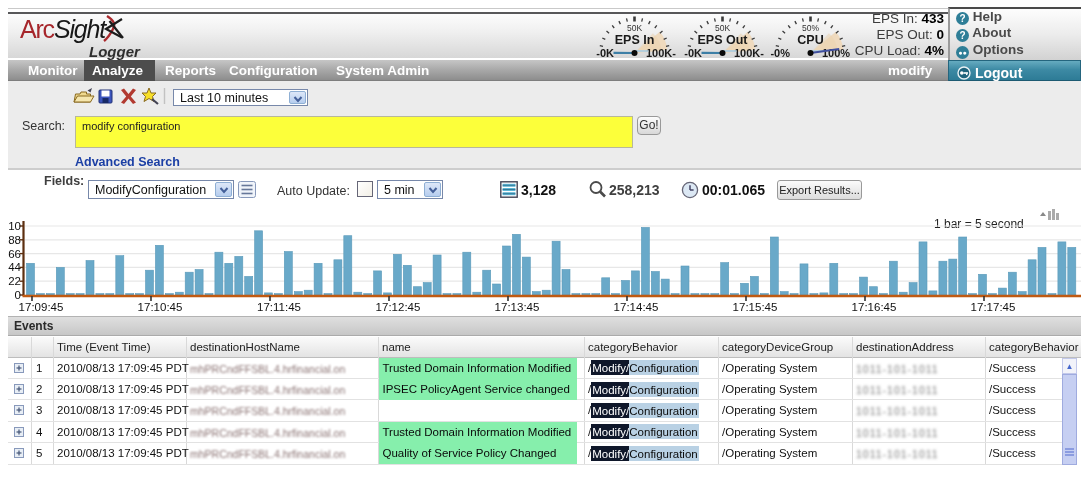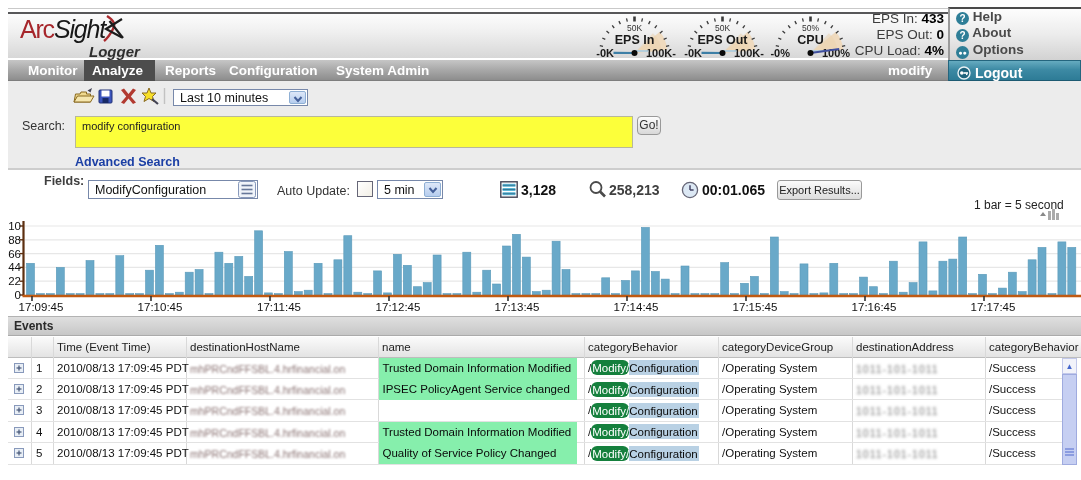--- a/index.html
+++ b/index.html
@@ -1,20 +1,20 @@
 <!DOCTYPE html>
 <html><head><meta charset="utf-8"><style>
 *{margin:0;padding:0;box-sizing:border-box;}
 body{width:1081px;height:480px;font-family:"Liberation Sans",sans-serif;background:#fff;position:relative;overflow:hidden;}
 .abs{position:absolute;}
 .nav{font-size:13.5px;font-weight:bold;color:#fff;}
 .row{left:8px;width:1054px;height:21.4px;border-bottom:1px solid #e2e2e2;font-size:11.5px;color:#111;}
 .exp{position:absolute;left:6px;top:5px;}
 .green{background:#86efac;font-size:11.5px;color:#0a0a0a;}
-.mod{background:#15803d;color:#fff;padding:1.5px 0 1.5px 1px;border-radius:6px;}
+.mod{background:#0f172a;color:#fff;padding:1.5px 0 1.5px 1px;}
 .conf{background:#b9d1e4;color:#0a0a0a;padding:1.5px 1px 1.5px 0;}
 .blur1{color:#8a7272;filter:blur(1.3px);font-size:10.5px;}
 .blur2{color:#787878;filter:blur(1.5px);font-size:10.5px;letter-spacing:1px;}
 .hdrtxt{position:absolute;top:4px;font-size:11.5px;color:#222;}
 .selbox{position:absolute;background:#fff;border:1px solid #7788aa;}
 .selarrow{position:absolute;right:1px;top:1px;width:17px;height:15px;background:linear-gradient(180deg,#dde7f8,#b6cdee);border:1px solid #8fafd4;border-radius:2px;}
 .selarrow svg{position:absolute;left:3px;top:4px;}
 .seltxt{position:absolute;left:6px;top:2px;font-size:12.5px;color:#111;}
 .ico{display:inline-block;width:13px;height:13px;border-radius:50%;background:#2e7e97;color:#fff;font-size:10px;font-weight:bold;text-align:center;line-height:13px;vertical-align:-1.5px;}
 </style></head>
@@ -152,21 +152,21 @@
     </span>
 </div>
 
 <div class="abs" style="left:22px;top:119px;font-size:12.5px;color:#333;">Search:</div>
 <div class="abs" style="left:75px;top:116px;width:558px;height:32px;background:#fcff3a;border:1px solid #b8b89a;"></div>
 <div class="abs" style="left:82px;top:120px;font-size:11px;color:#222;">modify configuration</div>
 <div class="abs" style="left:637px;top:116px;width:24px;height:19px;background:linear-gradient(180deg,#fdfdfd,#d8d8d8);border:1px solid #999;border-radius:4px;font-size:12px;color:#333;text-align:center;line-height:17px;">Go!</div>
 <div class="abs" style="left:75px;top:155px;font-size:12.5px;font-weight:bold;color:#1b3fa5;">Advanced Search</div>
 
 <div class="abs" style="left:44px;top:174px;font-size:12.5px;color:#404040;font-weight:bold;">Fields:</div>
-<div class="selbox" style="left:88px;top:180px;width:170px;height:19px;">
+<div class="selbox" style="left:88px;top:180px;width:146px;height:19px;">
 <span class="seltxt">ModifyConfiguration</span>
     <span class="selarrow">
       <svg width="10" height="7" viewBox="0 0 10 7">
         <path d="M1.5 1 L5 5 L8.5 1" fill="none" stroke="#44609a" stroke-width="2"></path>
       </svg>
     </span>
 </div>
 <svg class="abs" style="left:238px;top:181px;" width="18" height="17" viewBox="0 0 18 17">
 <rect x="0.5" y="0.5" width="17" height="16" rx="2" fill="#f0f4fa" stroke="#8899bb"></rect>
 <line x1="3.5" y1="4.5" x2="14.5" y2="4.5" stroke="#667799" stroke-width="1.6"></line>
@@ -199,21 +199,21 @@
 </svg>
 <div class="abs" style="left:609px;top:182px;font-size:14px;font-weight:bold;color:#404040;">258,213</div>
 <svg class="abs" style="left:681px;top:181px;" width="18" height="18" viewBox="0 0 18 18">
 <circle cx="9" cy="9" r="7.6" fill="#dce8f4" stroke="#667" stroke-width="1.3"></circle>
 <line x1="9" y1="9" x2="9" y2="4.2" stroke="#446" stroke-width="1.5"></line>
 <line x1="9" y1="9" x2="12.6" y2="9" stroke="#446" stroke-width="1.5"></line>
 </svg>
 <div class="abs" style="left:702px;top:182px;font-size:14px;font-weight:bold;color:#111;">00:01.065</div>
 <div class="abs" style="left:777px;top:180px;width:85px;height:20px;background:linear-gradient(180deg,#fbfbfb,#dcdcdc);border:1px solid #999;border-radius:3px;font-size:11px;color:#222;text-align:center;line-height:19px;">Export Results...</div>
 
-<div class="abs" style="left:934px;top:198px;font-size:12px;color:#222;margin-left:40px;">1 bar = 5 second</div>
+<div class="abs" style="left:934px;top:217px;font-size:12px;color:#222;">1 bar = 5 second</div>
 <svg class="abs" style="left:1039px;top:208px;" width="24" height="12" viewBox="0 0 24 12">
 <path d="M 1 8 L 7 8 L 4 4 Z" fill="#888"></path>
 <rect x="9" y="3" width="3" height="9" fill="#aaa"></rect>
     <rect x="13" y="1" width="3" height="11" fill="#aaa"></rect>
     <rect x="17" y="5" width="3" height="7" fill="#aaa"></rect>
 </svg>
 
 <svg class="abs" style="left:0;top:0;" width="1081" height="316" viewBox="0 0 1081 316">
 <line x1="25" y1="226" x2="1081" y2="226" stroke="#e7e7e7" stroke-width="1.2"></line>
 <line x1="19.5" y1="226" x2="23" y2="226" stroke="#5d2f10" stroke-width="1.4"></line>

